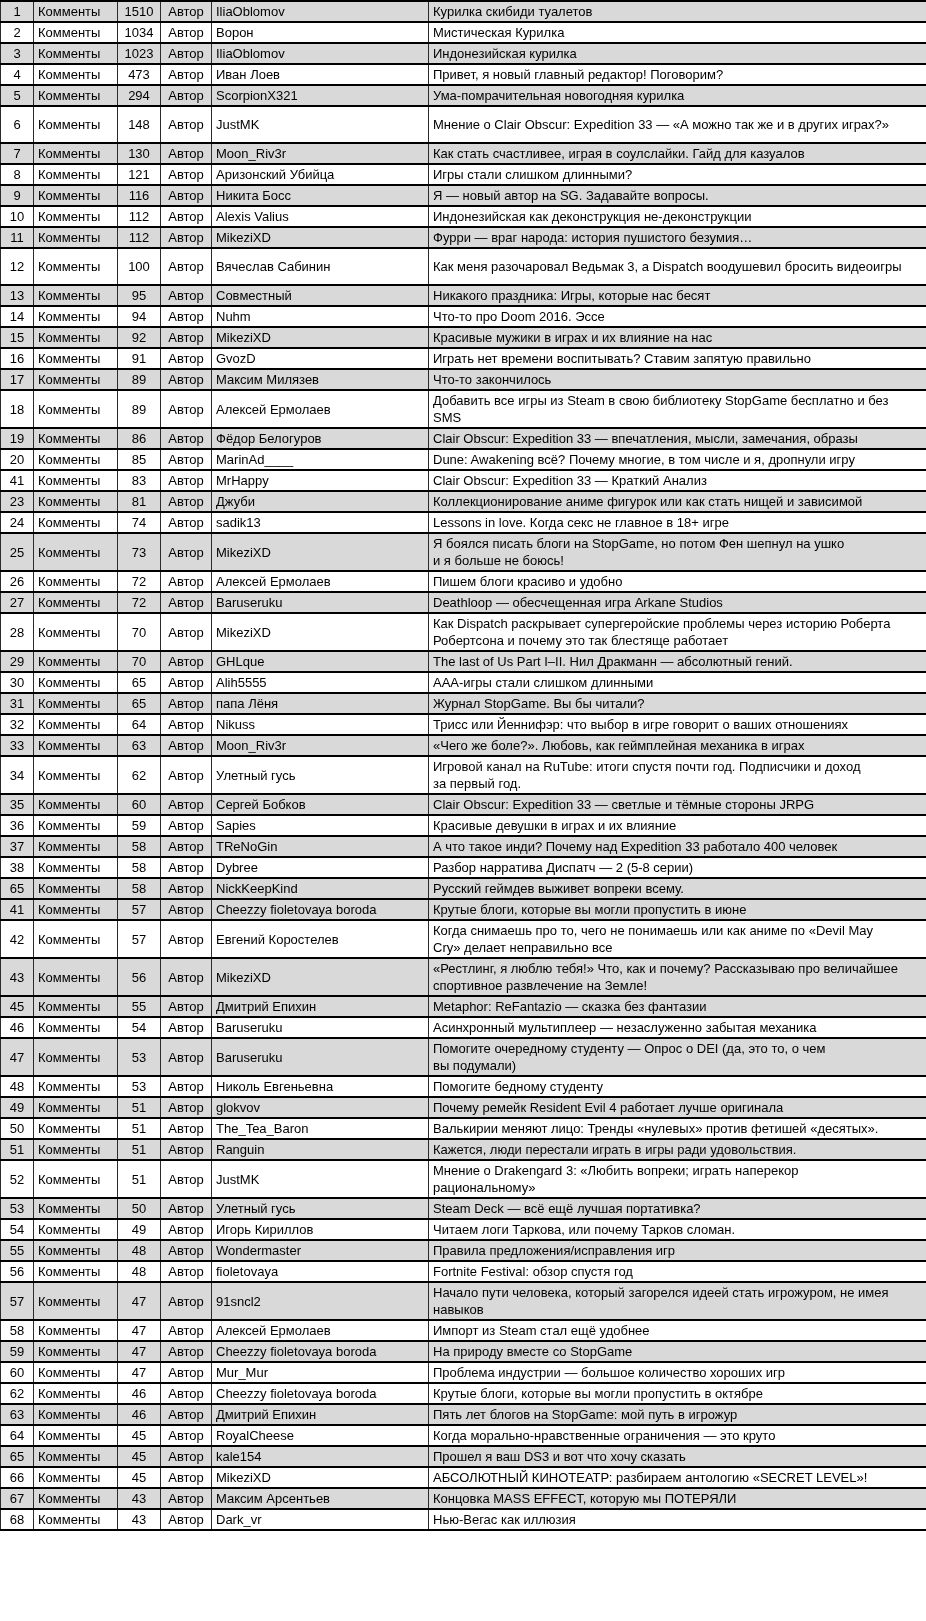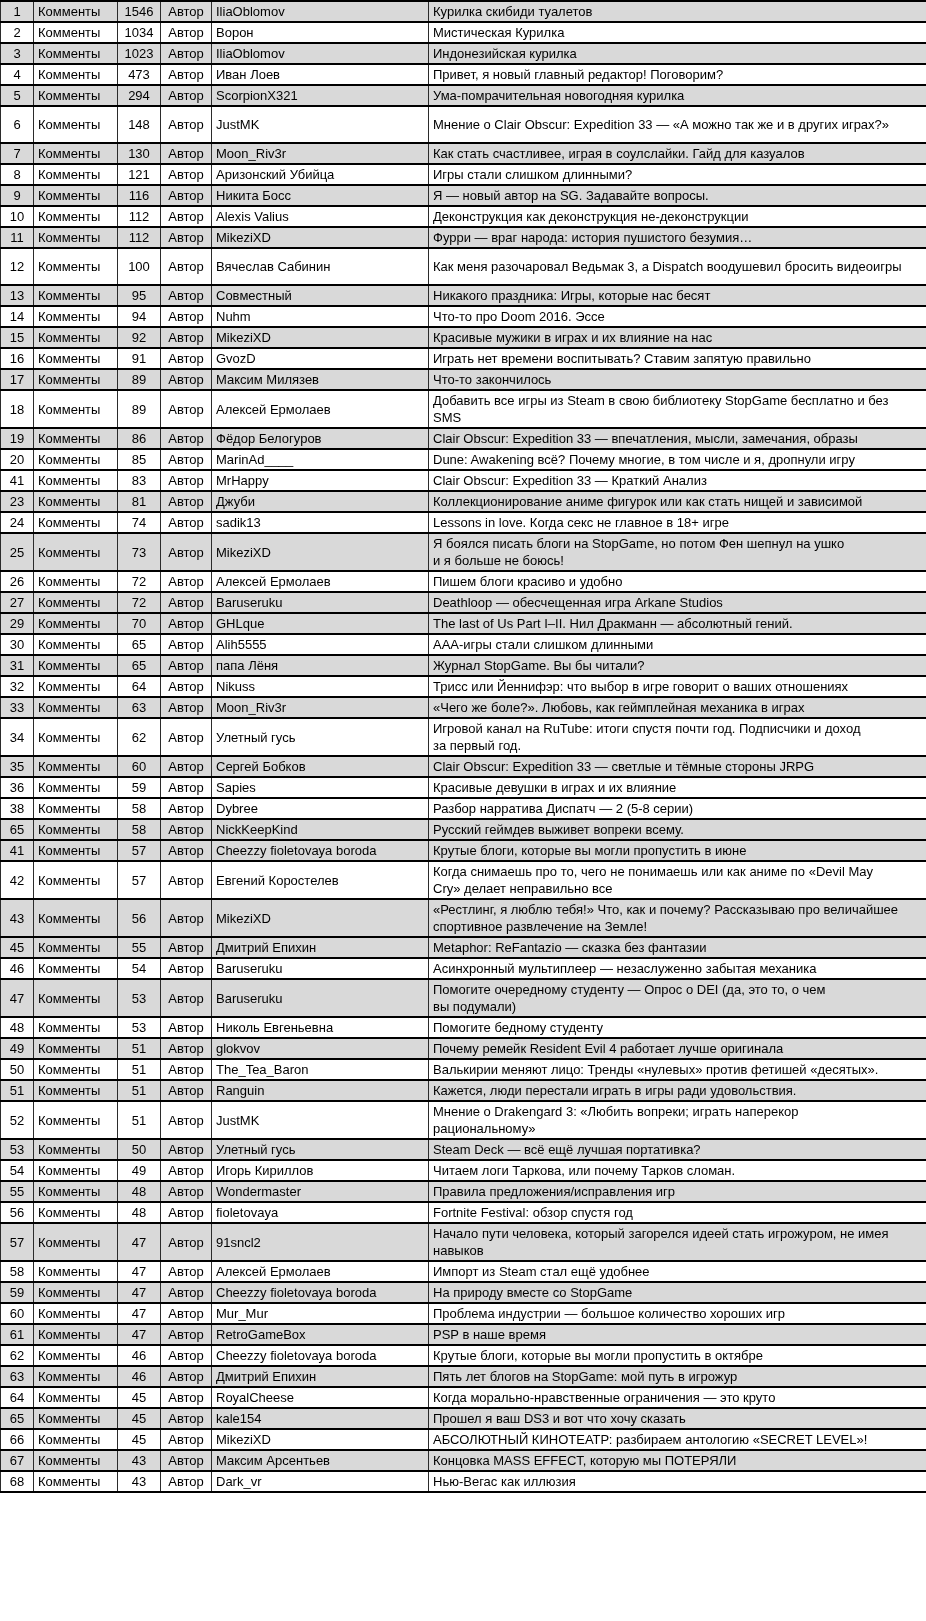--- a/index.html
+++ b/index.html
@@ -45,21 +45,21 @@
     <col style="width:84px">
     <col style="width:43px">
     <col style="width:51px">
     <col style="width:217px">
     <col style="width:498px">
   </colgroup>
   <tbody>
       <tr class="stripe">
     <td class="c-num">1</td>
     <td class="c-label">Комменты</td>
-    <td class="c-count">1546</td>
+    <td class="c-count">1510</td>
     <td class="c-authlbl">Автор</td>
     <td class="c-author">IliaOblomov</td>
     <td class="c-title">Курилка скибиди туалетов</td>
   </tr>
       <tr>
     <td class="c-num">2</td>
     <td class="c-label">Комменты</td>
     <td class="c-count">1034</td>
     <td class="c-authlbl">Автор</td>
     <td class="c-author">Ворон</td>
@@ -120,21 +120,21 @@
     <td class="c-authlbl">Автор</td>
     <td class="c-author">Никита Босс</td>
     <td class="c-title">Я — новый автор на SG. Задавайте вопросы.</td>
   </tr>
       <tr>
     <td class="c-num">10</td>
     <td class="c-label">Комменты</td>
     <td class="c-count">112</td>
     <td class="c-authlbl">Автор</td>
     <td class="c-author">Alexis Valius</td>
-    <td class="c-title">Деконструкция как деконструкция не-деконструкции</td>
+    <td class="c-title">Индонезийская как деконструкция не-деконструкции</td>
   </tr>
       <tr class="stripe">
     <td class="c-num">11</td>
     <td class="c-label">Комменты</td>
     <td class="c-count">112</td>
     <td class="c-authlbl">Автор</td>
     <td class="c-author">MikeziXD</td>
     <td class="c-title">Фурри — враг народа: история пушистого безумия…</td>
   </tr>
       <tr class="tall">
@@ -252,20 +252,29 @@
     <td class="c-title">Пишем блоги красиво и удобно</td>
   </tr>
       <tr class="stripe">
     <td class="c-num">27</td>
     <td class="c-label">Комменты</td>
     <td class="c-count">72</td>
     <td class="c-authlbl">Автор</td>
     <td class="c-author">Baruseruku</td>
     <td class="c-title">Deathloop — обесчещенная игра Arkane Studios</td>
   </tr>
+      <tr>
+    <td class="c-num">28</td>
+    <td class="c-label">Комменты</td>
+    <td class="c-count">70</td>
+    <td class="c-authlbl">Автор</td>
+    <td class="c-author">MikeziXD</td>
+    <td class="c-title">Как Dispatch раскрывает супергеройские проблемы через историю Роберта
+Робертсона и почему это так блестяще работает</td>
+  </tr>
       <tr class="stripe">
     <td class="c-num">29</td>
     <td class="c-label">Комменты</td>
     <td class="c-count">70</td>
     <td class="c-authlbl">Автор</td>
     <td class="c-author">GHLque</td>
     <td class="c-title">The last of Us Part I–II. Нил Дракманн — абсолютный гений.</td>
   </tr>
       <tr>
     <td class="c-num">30</td>
@@ -317,20 +326,28 @@
     <td class="c-title">Clair Obscur: Expedition 33 — светлые и тёмные стороны JRPG</td>
   </tr>
       <tr>
     <td class="c-num">36</td>
     <td class="c-label">Комменты</td>
     <td class="c-count">59</td>
     <td class="c-authlbl">Автор</td>
     <td class="c-author">Sapies</td>
     <td class="c-title">Красивые девушки в играх и их влияние</td>
   </tr>
+      <tr class="stripe">
+    <td class="c-num">37</td>
+    <td class="c-label">Комменты</td>
+    <td class="c-count">58</td>
+    <td class="c-authlbl">Автор</td>
+    <td class="c-author">TReNoGin</td>
+    <td class="c-title">А что такое инди? Почему над Expedition 33 работало 400 человек</td>
+  </tr>
       <tr>
     <td class="c-num">38</td>
     <td class="c-label">Комменты</td>
     <td class="c-count">58</td>
     <td class="c-authlbl">Автор</td>
     <td class="c-author">Dybree</td>
     <td class="c-title">Разбор нарратива Диспатч — 2 (5-8 серии)</td>
   </tr>
       <tr class="stripe">
     <td class="c-num">65</td>
@@ -489,28 +506,20 @@
     <td class="c-author">Cheezzy fioletovaya boroda</td>
     <td class="c-title">На природу вместе со StopGame</td>
   </tr>
       <tr>
     <td class="c-num">60</td>
     <td class="c-label">Комменты</td>
     <td class="c-count">47</td>
     <td class="c-authlbl">Автор</td>
     <td class="c-author">Mur_Mur</td>
     <td class="c-title">Проблема индустрии — большое количество хороших игр</td>
-  </tr>
-      <tr class="stripe">
-    <td class="c-num">61</td>
-    <td class="c-label">Комменты</td>
-    <td class="c-count">47</td>
-    <td class="c-authlbl">Автор</td>
-    <td class="c-author">RetroGameBox</td>
-    <td class="c-title">PSP в наше время</td>
   </tr>
       <tr>
     <td class="c-num">62</td>
     <td class="c-label">Комменты</td>
     <td class="c-count">46</td>
     <td class="c-authlbl">Автор</td>
     <td class="c-author">Cheezzy fioletovaya boroda</td>
     <td class="c-title">Крутые блоги, которые вы могли пропустить в октябре</td>
   </tr>
       <tr class="stripe">

